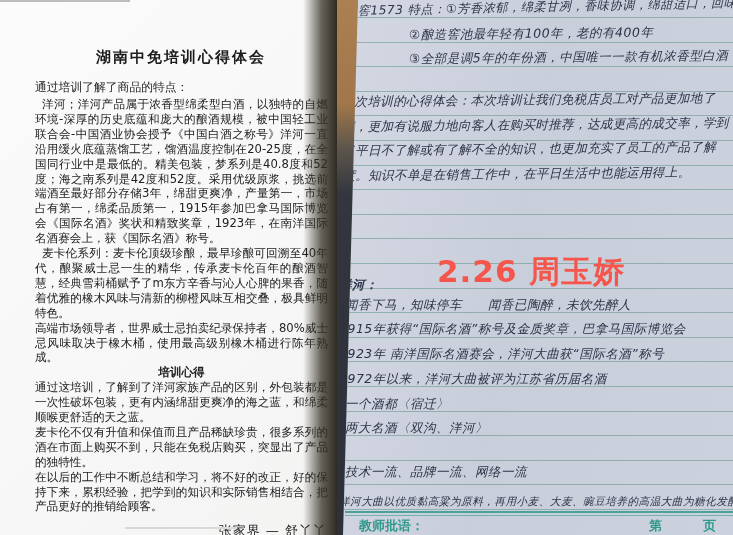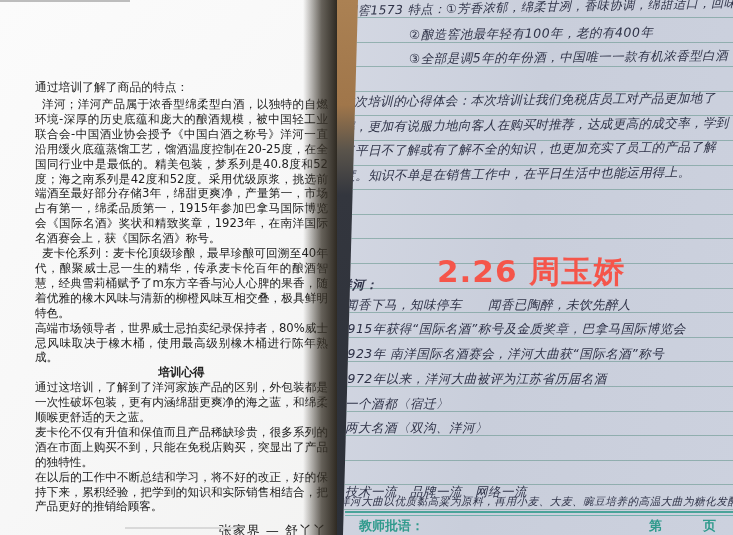--- a/index.html
+++ b/index.html
@@ -48,20 +48,21 @@
   .tilt-a{transform:rotate(-1.2deg);transform-origin:left center;}
   .tilt-b{transform:rotate(-0.6deg);transform-origin:left center;}
   .small-hw{font-size:10.6px;}
 </style>
 </head>
 <body>
 
 <div class="left-photo">
   <div class="top-edge"></div>
 
+  <div class="doc-title">湖南中免培训心得体会</div>
 
   <div class="doc-intro">通过培训了解了商品的特点：</div>
 
   <div class="doc-body">
     <p class="indent">洋河；洋河产品属于浓香型绵柔型白酒，以独特的自燃环境-深厚的历史底蕴和庞大的酿酒规模，被中国轻工业联合会-中国酒业协会授予《中国白酒之称号》洋河一直沿用缓火底蕴蒸馏工艺，馏酒温度控制在20-25度，在全国同行业中是最低的。精美包装，梦系列是40.8度和52度；海之南系列是42度和52度。采用优级原浆，挑选前端酒至最好部分存储3年，绵甜更爽净，产量第一，市场占有第一，绵柔品质第一，1915年参加巴拿马国际博览会《国际名酒》奖状和精致奖章，1923年，在南洋国际名酒赛会上，获《国际名酒》称号。</p>
     <p class="indent">麦卡伦系列：麦卡伦顶级珍酿，最早珍酿可回溯至40年代，酿聚威士忌一生的精华，传承麦卡伦百年的酿酒智慧，经典雪莉桶赋予了m东方辛香与沁人心脾的果香，随着优雅的橡木风味与清新的柳橙风味互相交叠，极具鲜明特色。</p>
     <p>高端市场领导者，世界威士忌拍卖纪录保持者，80%威士忌风味取决于橡木桶，使用最高级别橡木桶进行陈年熟成。</p>
     <p class="doc-subheading">培训心得</p>
     <p>通过这培训，了解到了洋河家族产品的区别，外包装都是一次性破坏包装，更有内涵绵甜更爽净的海之蓝，和绵柔顺喉更舒适的天之蓝。</p>
     <p>麦卡伦不仅有升值和保值而且产品稀缺珍贵，很多系列的酒在市面上购买不到，只能在免税店购买，突显出了产品的独特性。</p>
@@ -88,21 +89,21 @@
     <div class="stamp">2.26 周玉娇</div>
 
     <div class="hw" style="left:2px;top:277px;font-weight:bold;">洋河：</div>
 
     <div class="hw" style="left:8px;top:297px;">闻香下马，知味停车　　闻香已陶醉，未饮先醉人</div>
     <div class="hw" style="left:2px;top:321px;">1915年获得“国际名酒”称号及金质奖章，巴拿马国际博览会</div>
     <div class="hw" style="left:2px;top:346px;">1923年 南洋国际名酒赛会，洋河大曲获“国际名酒”称号</div>
     <div class="hw" style="left:2px;top:371px;">1972年以来，洋河大曲被评为江苏省历届名酒</div>
     <div class="hw" style="left:8px;top:420px;">两大名酒〈双沟、洋河〉</div>
     <div class="hw" style="left:8px;top:396px;">一个酒都〈宿迁〉</div>
-    <div class="hw" style="left:8px;top:484px;">技术一流、品牌一流、网络一流</div>
+    <div class="hw" style="left:8px;top:464px;">技术一流、品牌一流、网络一流</div>
     <div class="hw small-hw" style="left:2px;top:495px;">洋河大曲以优质黏高粱为原料，再用小麦、大麦、豌豆培养的高温大曲为糖化发酵剂</div>
 
     <div class="sep-line" style="top:511px;"></div>
     <div class="sep-line" style="top:515px;height:1px;opacity:.7;"></div>
 
     <div class="footer-label" style="left:22px;top:517px;">教师批语：</div>
     <div class="footer-label" style="left:312px;top:517px;">第</div>
     <div class="footer-label" style="left:366px;top:517px;">页</div>
   </div>
 </div>

